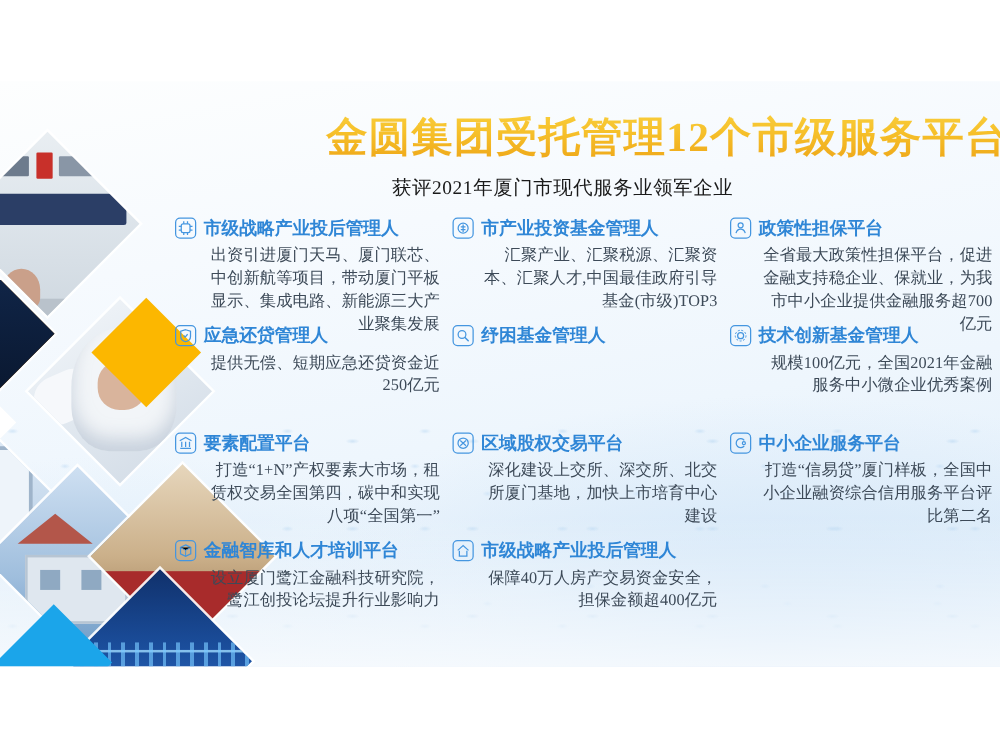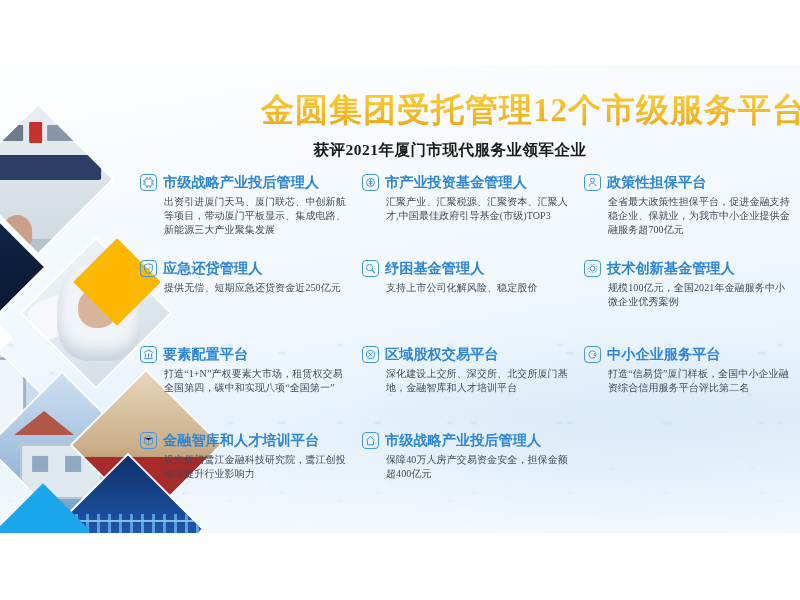--- a/index.html
+++ b/index.html
@@ -168,21 +168,21 @@
     text-shadow: none;
     white-space: nowrap;
   }
   .sub-title {
     position: absolute;
     left: 110px;
     top: 75px;
     width: 680px;
     text-align: center;
     font-size: 15.5px;
-    font-weight: bold;
+    font-weight: normal;
     color: #1a1a1a;
     letter-spacing: .5px;
   }
 
   
   .grid {
     position: absolute;
     left: 140px;
     top: 108px;
     width: 664px;
@@ -214,25 +214,26 @@
   }
   .ico svg { position: absolute; left: 1px; top: 1px; }
   .card-title {
     font-size: 14.2px;
     font-weight: bold;
     color: #2f86d6;
     letter-spacing: 0px;
     white-space: nowrap;
   }
   .card-body {
-    font-size: 10px;
+    font-size: 13px;
     line-height: 1.42;
     color: #3d4a58;
     padding-left: 24px;
     letter-spacing: .1px;
+    text-align: right;
   }
 </style>
 </head>
 <body>
 
 <div id="poster">
 
   <div class="texture"></div>
   <div class="cloudband"></div>
 
@@ -351,21 +352,20 @@
     <div class="card">
       <div class="card-head">
         <span class="ico">
           <svg width="13" height="13" viewBox="0 0 13 13">
               <circle cx="5.6" cy="5.6" r="3.1" fill="none" stroke="#4596e0" stroke-width="1"></circle>
               <path d="M8 8l2.6 2.6" stroke="#4596e0" stroke-width="1.2" stroke-linecap="round"></path>
             </svg>
         </span>
         <span class="card-title">纾困基金管理人</span>
       </div>
-      <div class="card-body">支持上市公司化解风险、稳定股价</div>
     </div>
 
     <div class="card">
       <div class="card-head">
         <span class="ico">
           <svg width="13" height="13" viewBox="0 0 13 13">
               <circle cx="6.5" cy="6.5" r="2.4" fill="none" stroke="#4596e0" stroke-width="1"></circle>
               <circle cx="6.5" cy="6.5" r="4.3" fill="none" stroke="#4596e0" stroke-width=".8" stroke-dasharray="1.6 1.3"></circle>
             </svg>
         </span>
@@ -390,21 +390,21 @@
     <div class="card">
       <div class="card-head">
         <span class="ico">
           <svg width="13" height="13" viewBox="0 0 13 13">
               <circle cx="6.5" cy="6.5" r="4.1" fill="none" stroke="#4596e0" stroke-width="1"></circle>
               <path d="M4.2 8.6 8.8 4.4M4.2 4.4 8.8 8.6" stroke="#4596e0" stroke-width=".9"></path>
             </svg>
         </span>
         <span class="card-title">区域股权交易平台</span>
       </div>
-      <div class="card-body">深化建设上交所、深交所、北交所厦门基地，金融智库和人才培训平台</div>
+      <div class="card-body">深化建设上交所、深交所、北交所厦门基地，加快上市培育中心建设</div>
     </div>
 
     <div class="card">
       <div class="card-head">
         <span class="ico">
           <svg width="13" height="13" viewBox="0 0 13 13">
               <path d="M9.4 4.3a3.6 3.6 0 1 0 0 4.4" fill="none" stroke="#4596e0" stroke-width="1"></path>
               <circle cx="9.1" cy="6.5" r="1.2" fill="none" stroke="#4596e0" stroke-width="1"></circle>
             </svg>
         </span>

